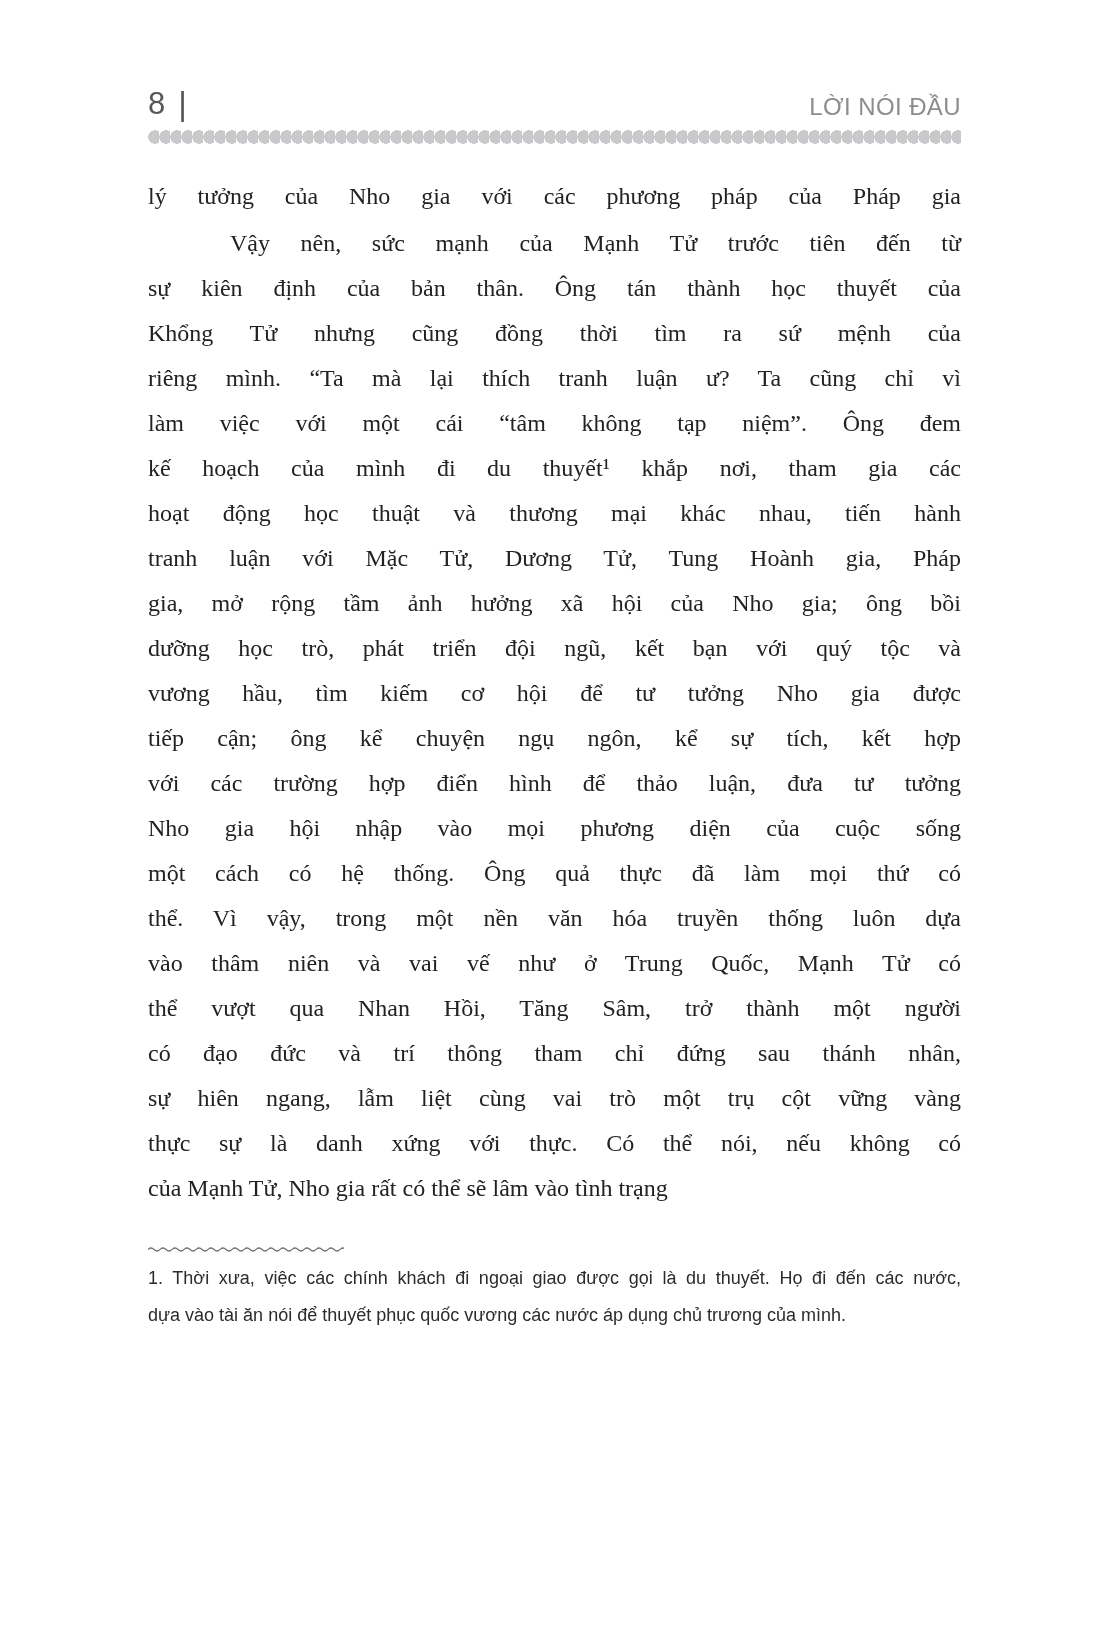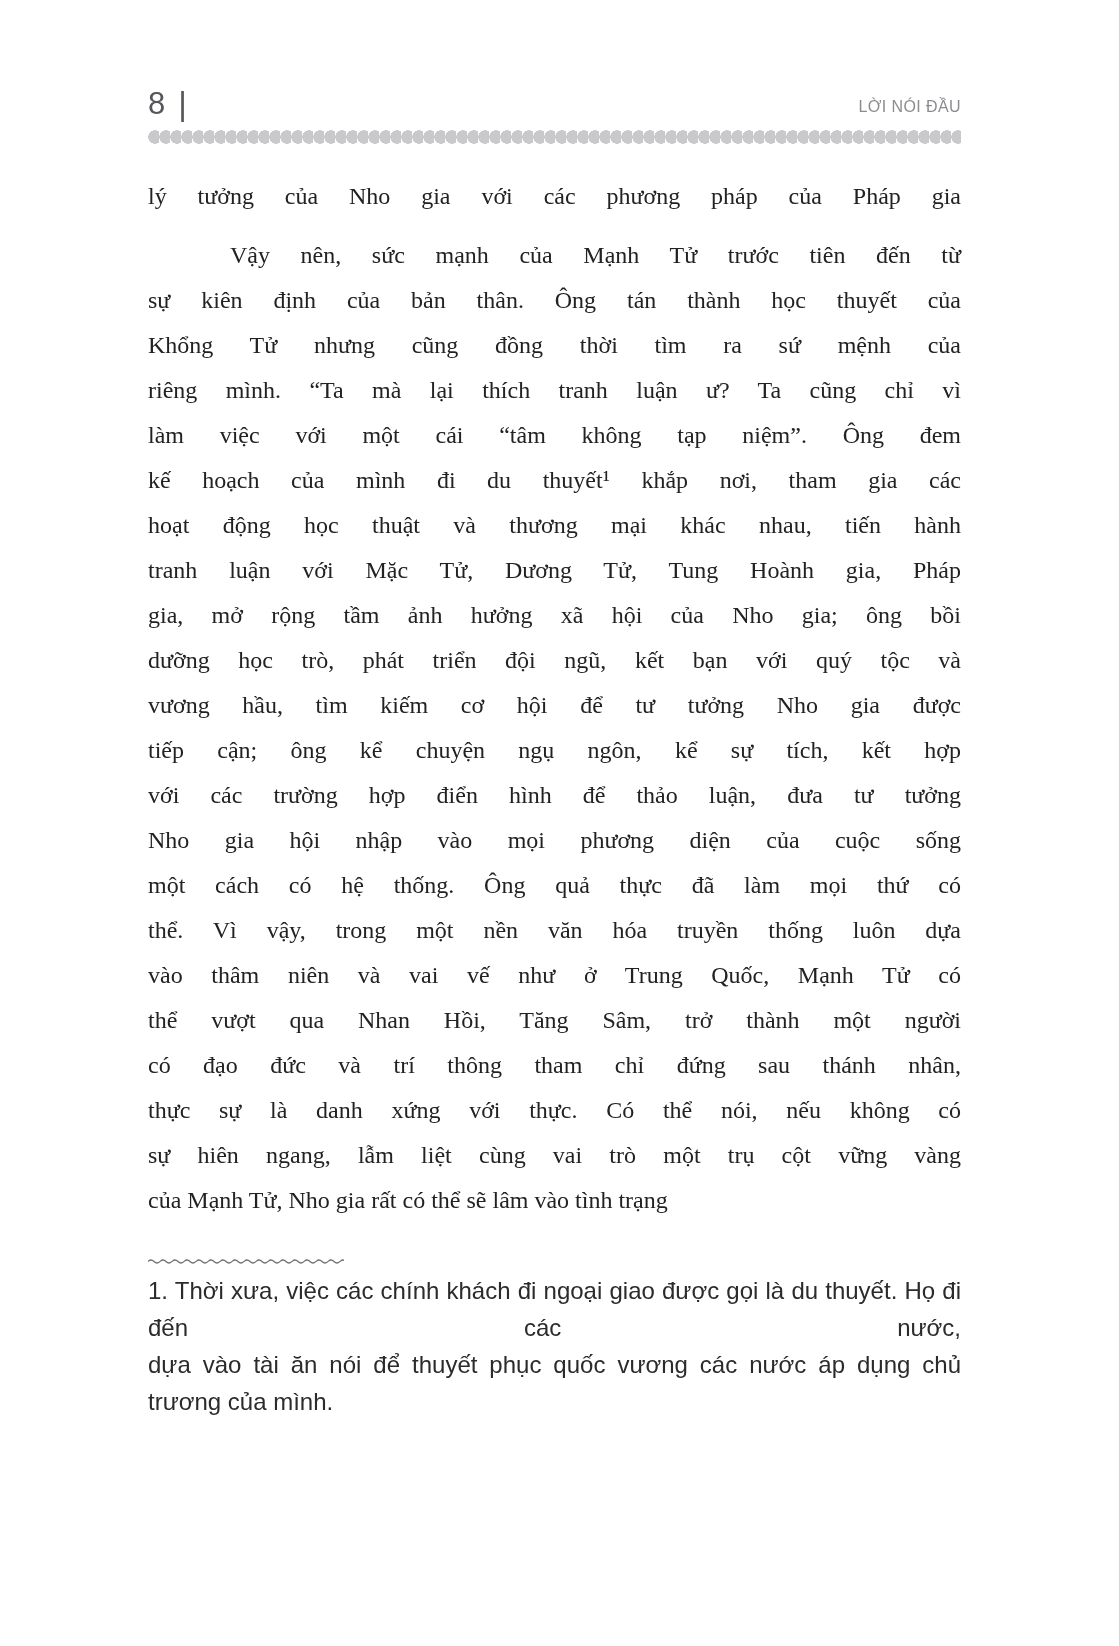--- a/index.html
+++ b/index.html
@@ -32,21 +32,21 @@
     height:36px;
     font-family:"Liberation Sans", sans-serif;
   }
   .pagenum-group{
     display:flex;align-items:flex-end;gap:13px;
     color:var(--pagenum-gray);
   }
   .pagenum{font-size:31px;line-height:32px;font-weight:400;}
   .pagenum-sep{font-size:33px;line-height:33px;font-weight:300;color:var(--pagenum-gray);}
   .running-title{
-    font-size:16px;line-height:26px;
+    font-size:24px;line-height:26px;
     color:var(--header-gray);
     letter-spacing:0.4px;
   }
   .scallop-band{
     margin-top:10px;
     height:14px;
     background-image:radial-gradient(circle 7px at 7px 7px, var(--band-gray) 93%, rgba(0,0,0,0) 100%);
     background-size:11px 14px;
     background-repeat:repeat-x;
   }
@@ -56,29 +56,29 @@
     line-height:45px;
     color:var(--body-text);
   }
   .body-text .line{
     text-align:justify;
     text-align-last:justify;
     white-space:normal;
   }
   .body-text .line.end{text-align-last:left;}
   .body-text .line.indent{padding-left:82px;}
-  .body-text .line.para-start{margin-top:14px;}
+  .body-text .line.para-start{margin-top:2px;}
   .footnote{
     margin-top:34px;
     font-family:"Liberation Sans", sans-serif;
     color:var(--footnote-text);
   }
   .footnote-divider{display:block;margin-bottom:7px;}
   .footnote-lines{
-    font-size:24px;
+    font-size:18px;
     line-height:37px;
   }
   .footnote-lines .fn-line{
     text-align:justify;
     text-align-last:justify;
   }
   .footnote-lines .fn-line.end{text-align-last:left;}
 </style>
 </head>
 <body>
@@ -110,22 +110,22 @@
         <div class="line">dưỡng học trò, phát triển đội ngũ, kết bạn với quý tộc và</div>
         <div class="line">vương hầu, tìm kiếm cơ hội để tư tưởng Nho gia được</div>
         <div class="line">tiếp cận; ông kể chuyện ngụ ngôn, kể sự tích, kết hợp</div>
         <div class="line">với các trường hợp điển hình để thảo luận, đưa tư tưởng</div>
         <div class="line">Nho gia hội nhập vào mọi phương diện của cuộc sống</div>
         <div class="line">một cách có hệ thống. Ông quả thực đã làm mọi thứ có</div>
         <div class="line">thể. Vì vậy, trong một nền văn hóa truyền thống luôn dựa</div>
         <div class="line">vào thâm niên và vai vế như ở Trung Quốc, Mạnh Tử có</div>
         <div class="line">thể vượt qua Nhan Hồi, Tăng Sâm, trở thành một người</div>
         <div class="line">có đạo đức và trí thông tham chỉ đứng sau thánh nhân,</div>
+        <div class="line">sự hiên ngang, lẫm liệt cùng vai trò một trụ cột vững vàng</div>
         <div class="line">thực sự là danh xứng với thực. Có thể nói, nếu không có</div>
-        <div class="line">sự hiên ngang, lẫm liệt cùng vai trò một trụ cột vững vàng</div>
         <div class="line end">của Mạnh Tử, Nho gia rất có thể sẽ lâm vào tình trạng</div>
       </main>
 
     <footer class="footnote">
       <svg class="footnote-divider" width="196" height="8" aria-hidden="true">
         <defs>
           <pattern id="wavepat" width="12" height="8" patternUnits="userSpaceOnUse">
             <path d="M0 4.5 Q 3 1.5 6 4.5 T 12 4.5" fill="none" stroke="#6f6f6f" stroke-width="1.2"></path>
           </pattern>
         </defs>

